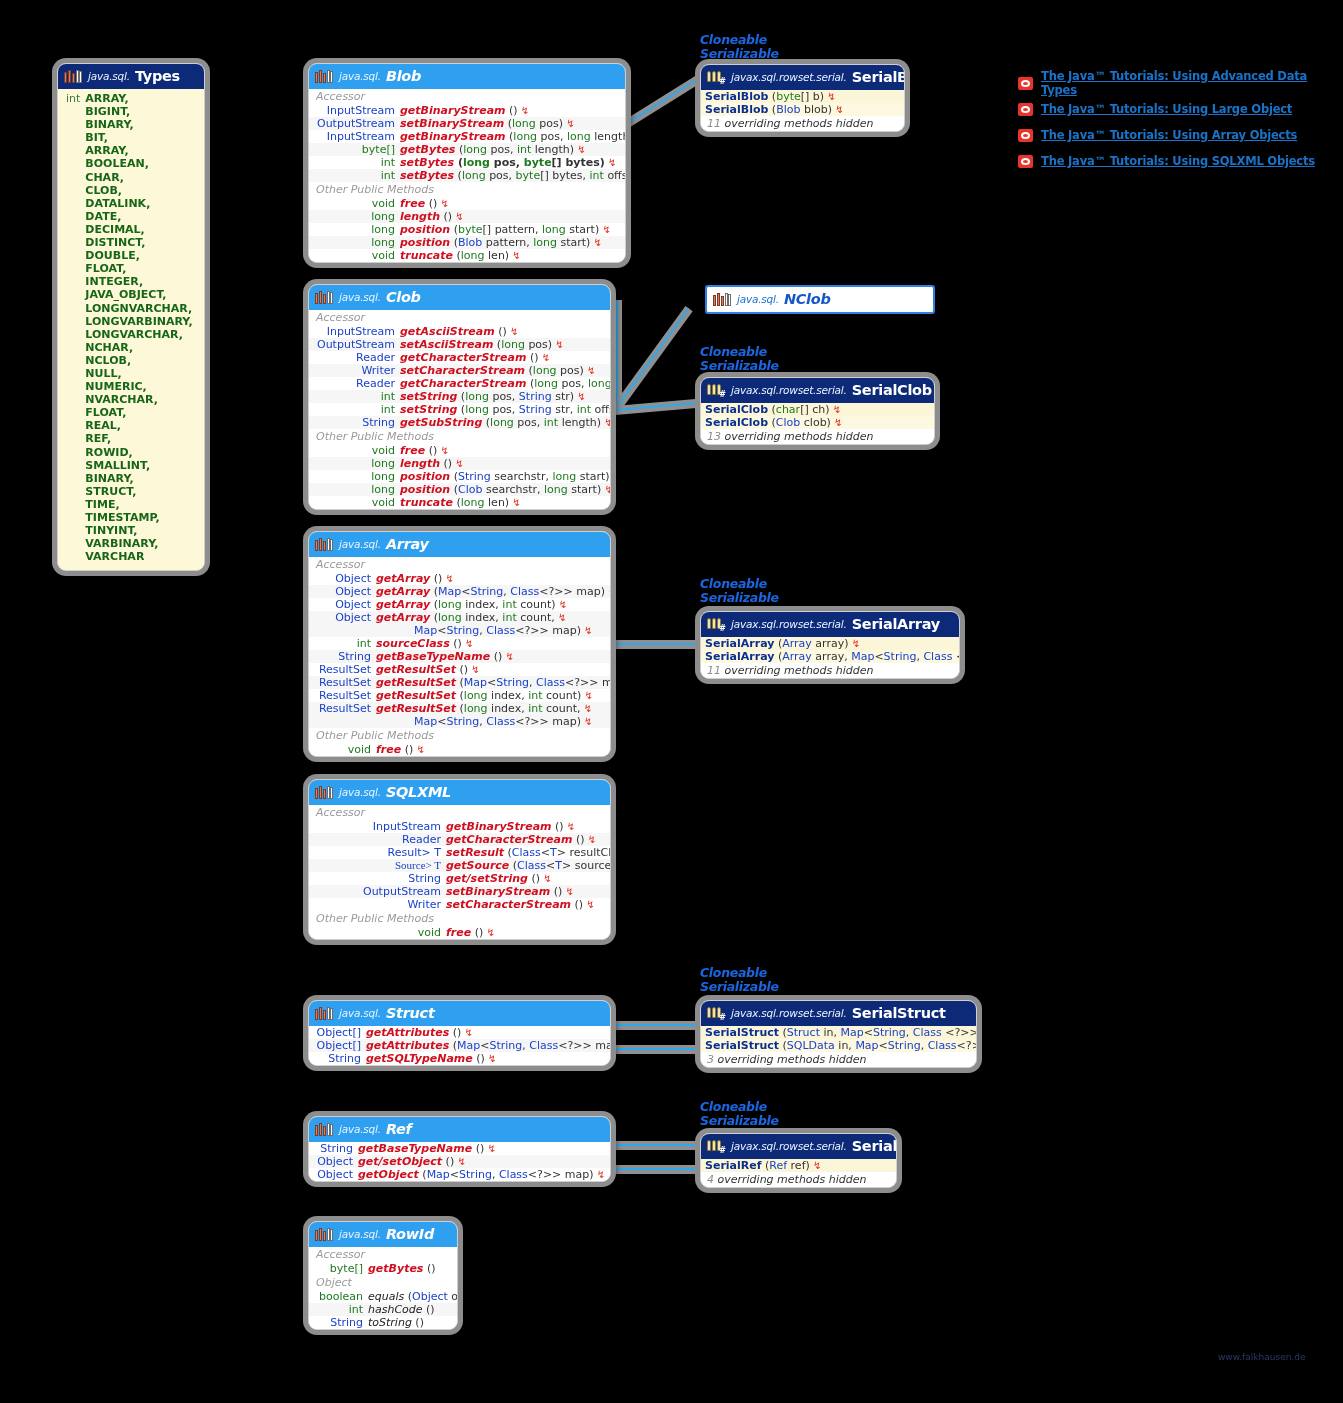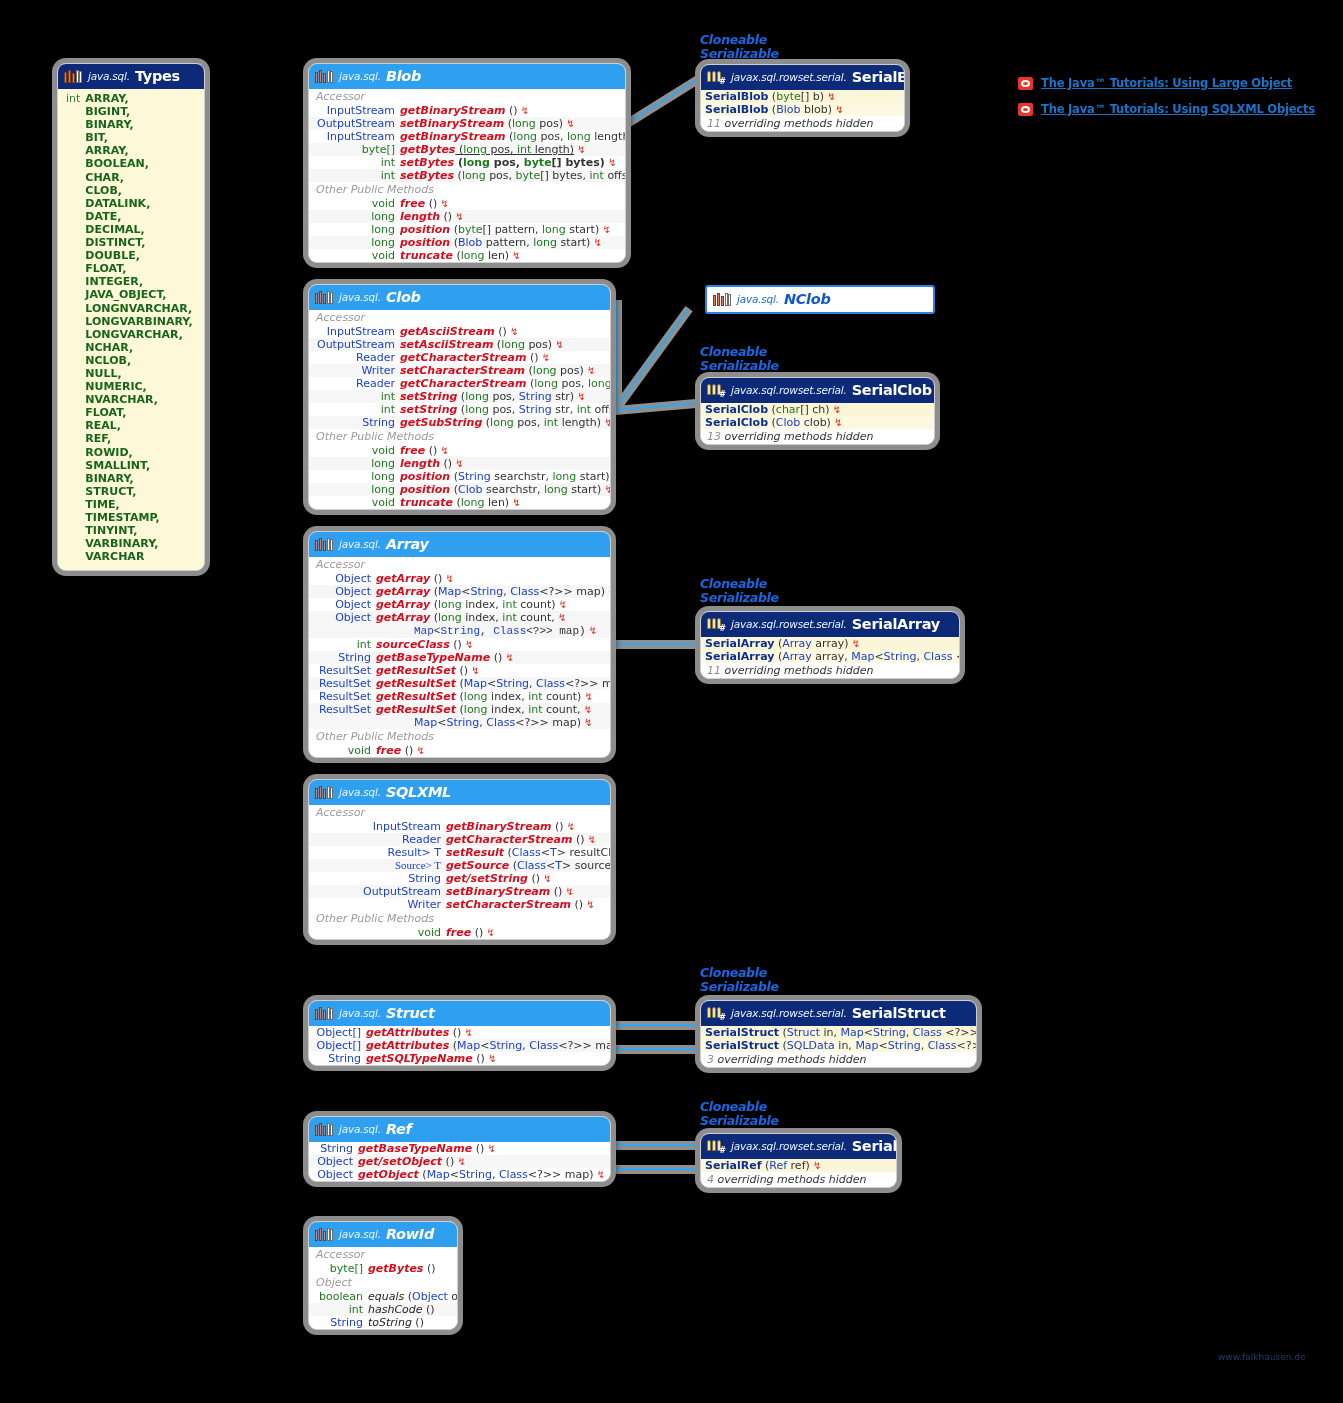--- a/index.html
+++ b/index.html
@@ -193,21 +193,21 @@
           <div class="row alt">
             <span class="ret" style="min-width: 82px;"><span style="color: rgb(27, 66, 200);">OutputStream</span></span>
             <span class="sig"><span class="mname">setBinaryStream</span><span style="color: rgb(51, 51, 51);"> (<span style="color:#1f7a1f">long</span> pos)</span><span class="thr"> ↯</span></span>
           </div>
           <div class="row">
             <span class="ret" style="min-width: 82px;"><span style="color: rgb(27, 66, 200);">InputStream</span></span>
             <span class="sig"><span class="mname">getBinaryStream</span><span style="color: rgb(51, 51, 51);"> (<span style="color:#1f7a1f">long</span> pos, <span style="color:#1f7a1f">long</span> length)</span></span>
           </div>
           <div class="row alt">
             <span class="ret" style="min-width: 82px;"><span style="color: rgb(31, 122, 31);">byte[]</span></span>
-            <span class="sig"><span class="mname">getBytes</span><span style="color: rgb(51, 51, 51); text-decoration: underline;"> (<span style="color:#1f7a1f">long</span> pos, <span style="color:#1f7a1f">int</span> length)</span><span class="thr"> ↯</span></span>
+            <span class="sig"><span class="mname">getBytes</span><span style="color: rgb(51, 51, 51);"> (<span style="color:#1f7a1f">long</span> pos, <span style="color:#1f7a1f">int</span> length)</span><span class="thr"> ↯</span></span>
           </div>
           <div class="row">
             <span class="ret" style="min-width: 82px;"><span style="color: rgb(31, 122, 31);">int</span></span>
             <span class="sig"><span class="mname">setBytes</span><span style="color: rgb(51, 51, 51); font-weight: bold;"> (<span style="color:#1f7a1f">long</span> pos, <span style="color:#1f7a1f">byte</span>[] bytes)</span><span class="thr"> ↯</span></span>
           </div>
           <div class="row alt">
             <span class="ret" style="min-width: 82px;"><span style="color: rgb(31, 122, 31);">int</span></span>
             <span class="sig"><span class="mname">setBytes</span><span style="color: rgb(51, 51, 51);"> (<span style="color:#1f7a1f">long</span> pos, <span style="color:#1f7a1f">byte</span>[] bytes, <span style="color:#1f7a1f">int</span> offset,  len)</span></span>
           </div>
         </div>
@@ -415,21 +415,21 @@
           <div class="row">
             <span class="ret" style="min-width: 58px;"><span style="color: rgb(27, 66, 200);">Object</span></span>
             <span class="sig"><span class="mname">getArray</span><span style="color: rgb(51, 51, 51);"> (<span style="color:#1f7a1f">long</span> index, <span style="color:#1f7a1f">int</span> count)</span><span class="thr"> ↯</span></span>
           </div>
           <div class="row alt">
             <span class="ret" style="min-width: 58px;"><span style="color: rgb(27, 66, 200);">Object</span></span>
             <span class="sig"><span class="mname">getArray</span><span style="color: rgb(51, 51, 51);"> (<span style="color:#1f7a1f">long</span> index, <span style="color:#1f7a1f">int</span> count,</span><span class="thr"> ↯</span></span>
           </div>
           <div class="row alt">
             <span class="ret" style="min-width: 96px;"></span>
-            <span class="sig"><span style="color: rgb(51, 51, 51); font-family: Liberation Mono, monospace;"><span style="color:#1b42c8">Map</span>&lt;<span style="color:#1b42c8">String</span>, <span style="color:#1b42c8">Class</span>&lt;?&gt;&gt; map)</span><span class="thr"> ↯</span></span>
+            <span class="sig"><span style="color: rgb(51, 51, 51);"><span style="color:#1b42c8">Map</span>&lt;<span style="color:#1b42c8">String</span>, <span style="color:#1b42c8">Class</span>&lt;?&gt;&gt; map)</span><span class="thr"> ↯</span></span>
           </div>
           <div class="row">
             <span class="ret" style="min-width: 58px;"><span style="color: rgb(31, 122, 31);">int</span></span>
             <span class="sig"><span class="mname">sourceClass</span><span style="color: rgb(51, 51, 51);"> ()</span><span class="thr"> ↯</span></span>
           </div>
           <div class="row alt">
             <span class="ret" style="min-width: 58px;"><span style="color: rgb(27, 66, 200);">String</span></span>
             <span class="sig"><span class="mname">getBaseTypeName</span><span style="color: rgb(51, 51, 51);"> ()</span><span class="thr"> ↯</span></span>
           </div>
           <div class="row">
@@ -701,21 +701,29 @@
             <span class="ret" style="min-width: 50px;"><span style="color: rgb(27, 66, 200);">String</span></span>
             <span class="sig"><span class="" style="font-style: italic; color: rgb(34, 34, 34);">toString</span><span style="color: rgb(51, 51, 51);"> ()</span></span>
           </div>
         </div>
     </div>
   </div>
 
   <div class="legend" id="legend">
       <div class="lgrow">
         <span class="lgico"></span>
+        <span class="lgtxt">The Java™ Tutorials: Using Advanced Data Types</span>
+      </div>
+      <div class="lgrow">
+        <span class="lgico"></span>
         <span class="lgtxt">The Java™ Tutorials: Using Large Object</span>
+      </div>
+      <div class="lgrow">
+        <span class="lgico"></span>
+        <span class="lgtxt">The Java™ Tutorials: Using Array Objects</span>
       </div>
       <div class="lgrow">
         <span class="lgico"></span>
         <span class="lgtxt">The Java™ Tutorials: Using SQLXML Objects</span>
       </div>
     </div>
 
   <div class="wm">www.falkhausen.de</div>
 </div>
 

